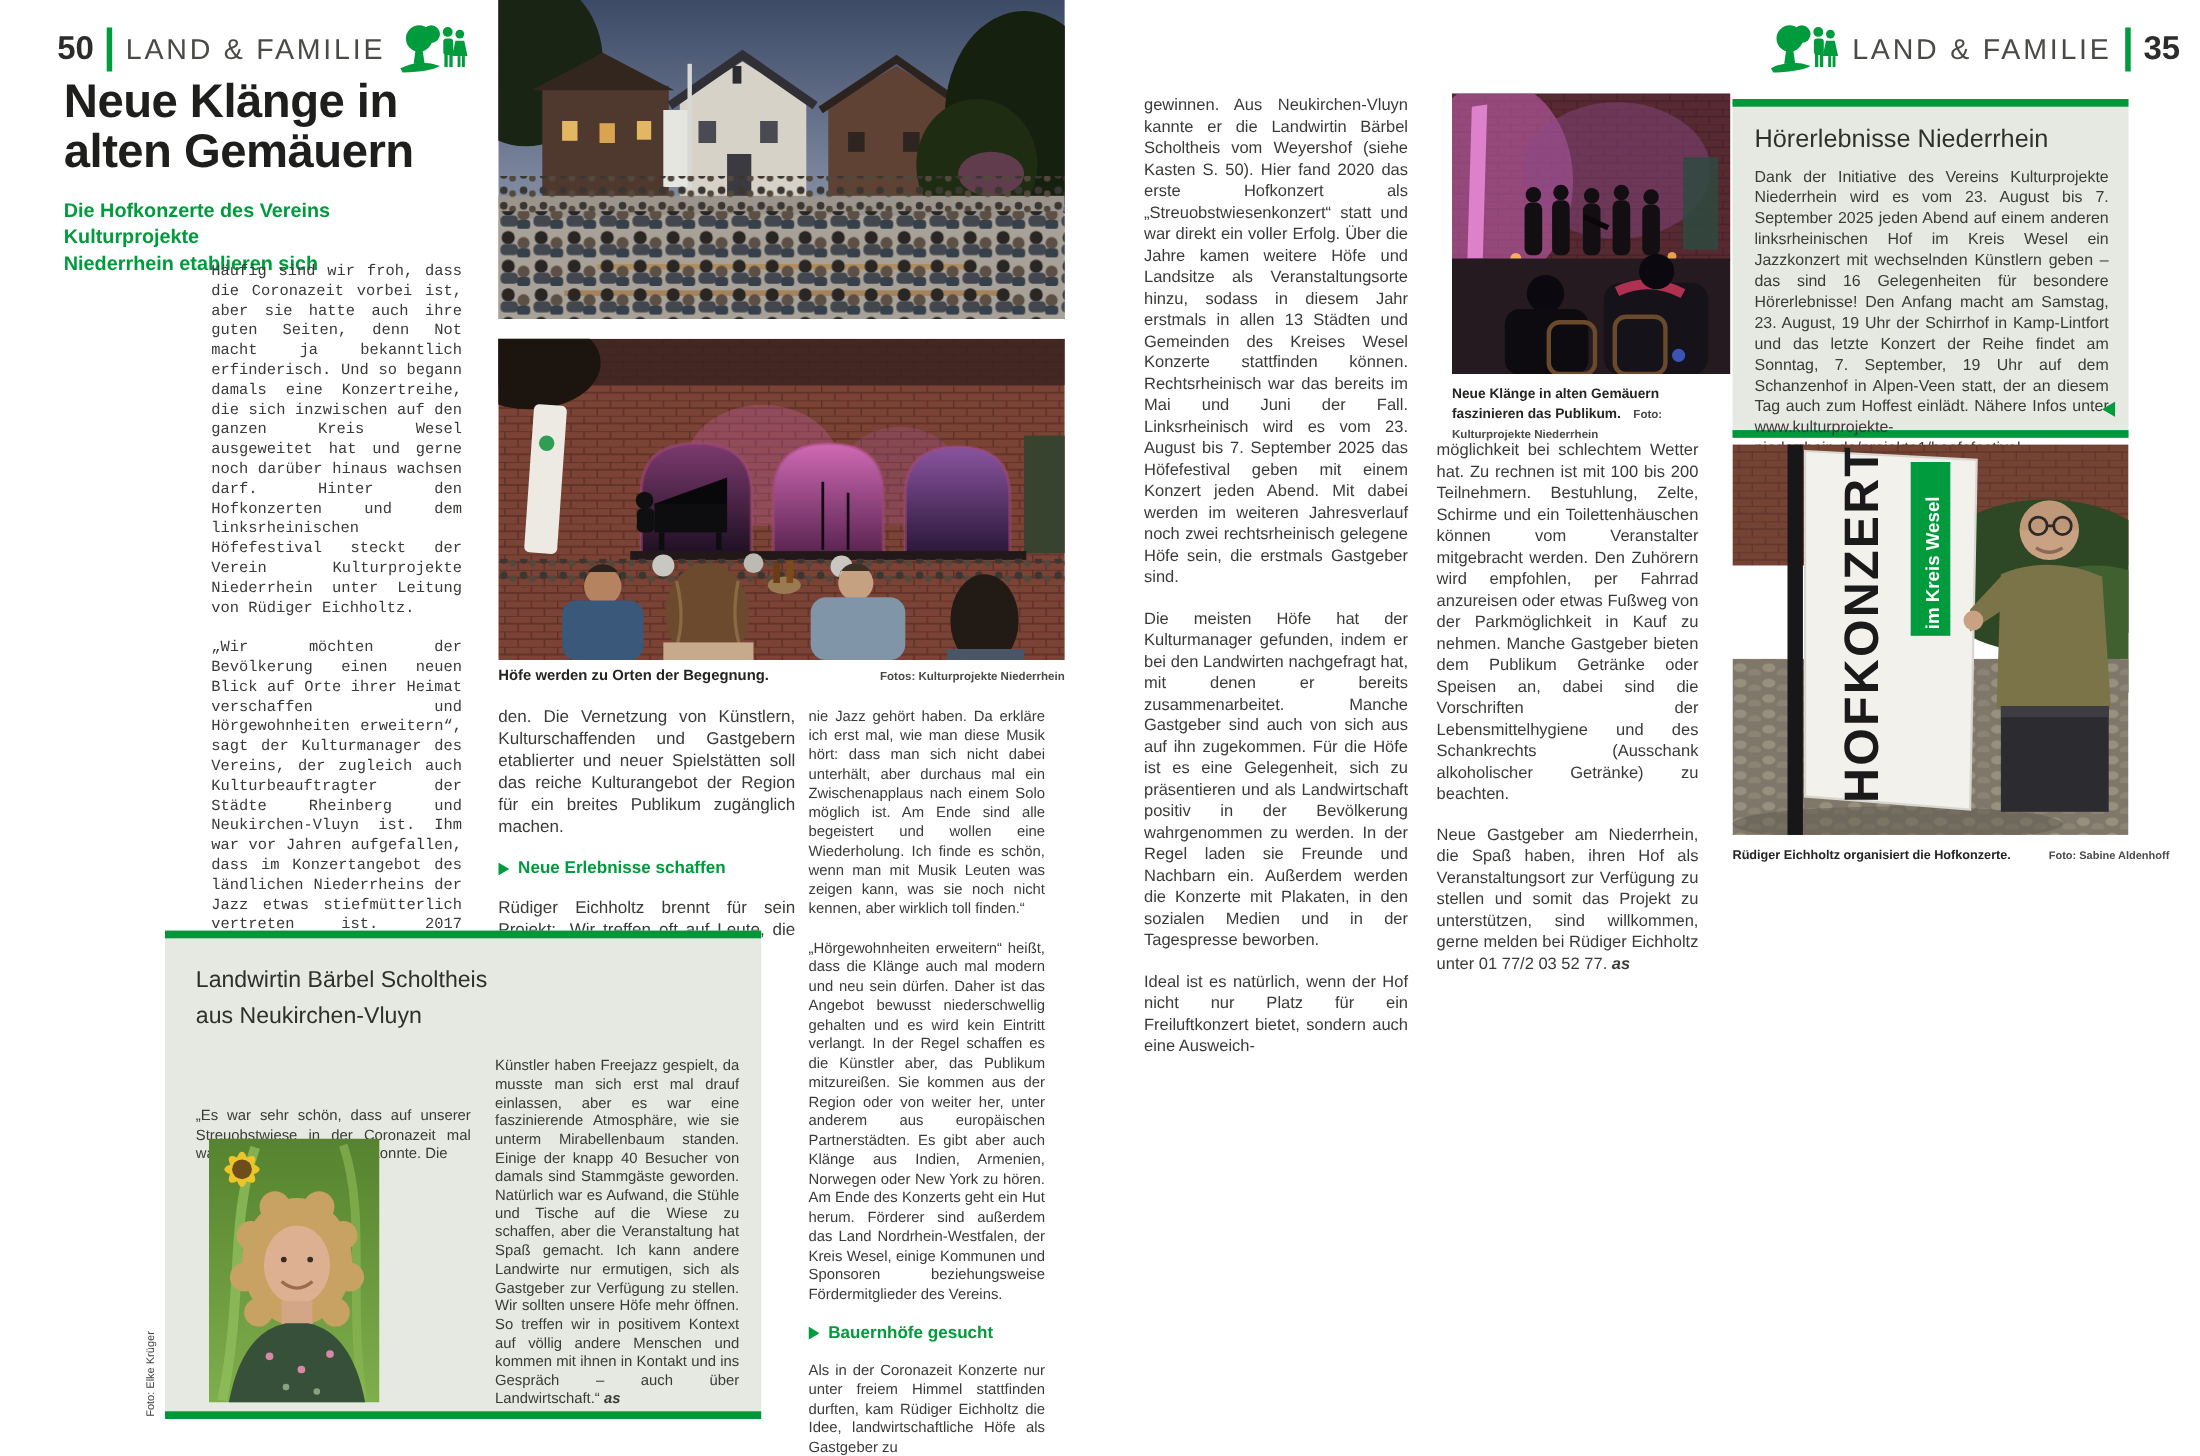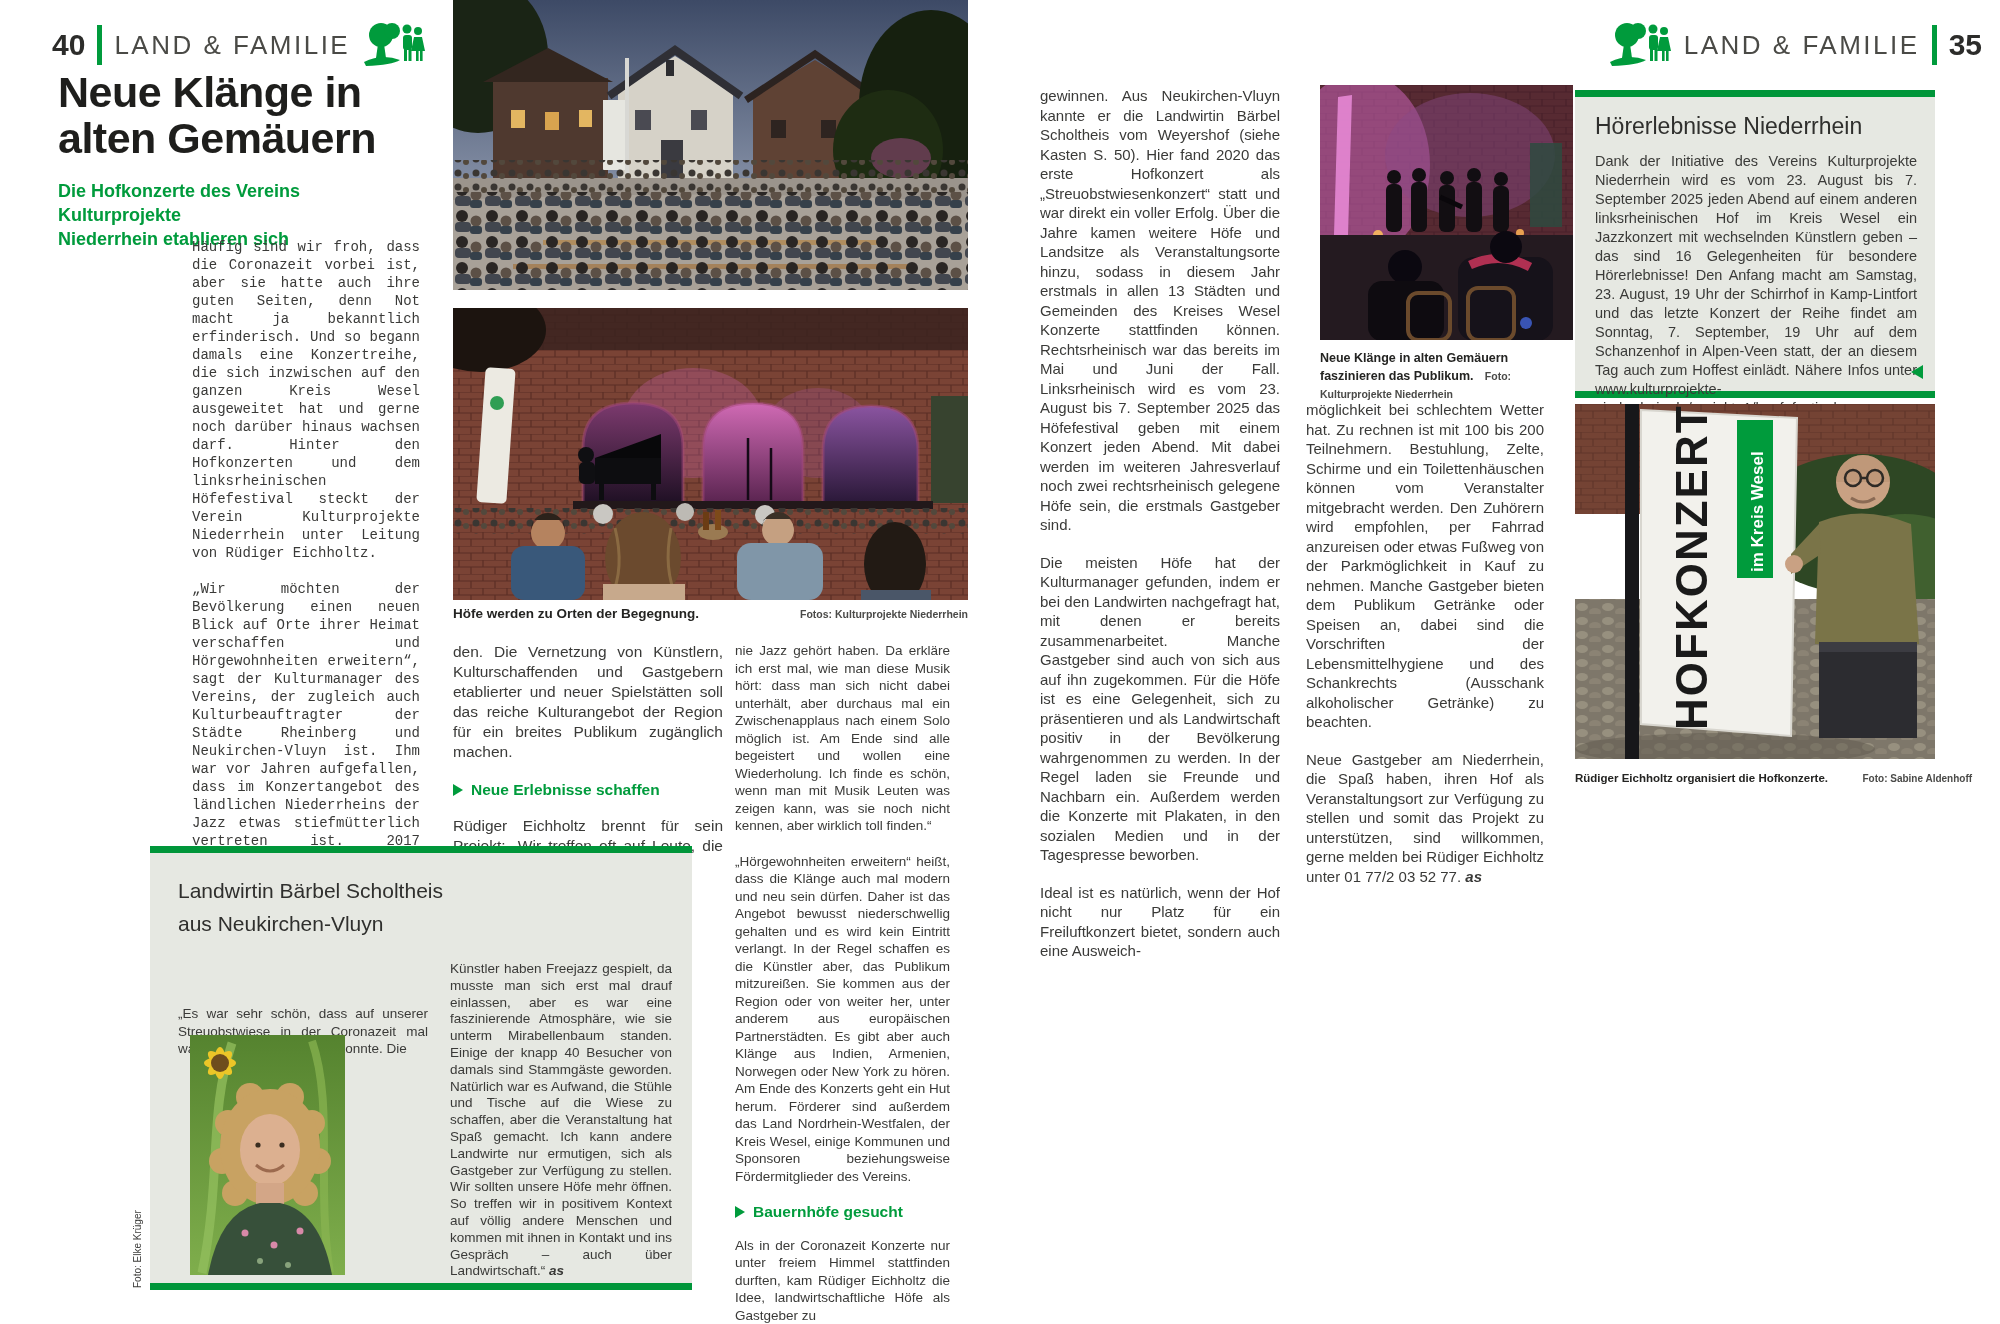--- a/index.html
+++ b/index.html
@@ -49,21 +49,21 @@
   .festbox-title{font-size:23px;color:#2f2f2d;margin:0 0 12px;}
   .festbox-body{font-size:14.5px;line-height:19px;text-align:justify;}
   svg{display:block;}
 </style>
 </head>
 <body>
 
 <div id="spread">
 
   <div class="abs hdr" style="left:52px;top:20px;">
-    <span class="pno">40</span>
+    <span class="pno">50</span>
     <span class="bar"></span>
     <span class="sec">LAND &amp; FAMILIE</span>
     <span>
       <svg width="64" height="50" viewBox="0 0 64 50">
         <g fill="#009b3c">
           <circle cx="19" cy="15" r="12"></circle>
             <circle cx="30" cy="11" r="8"></circle>
           <path d="M16,24 h6 l2,14 h-10 z"></path>
           <path d="M2,42 Q20,33 38,40 Q30,45 4,46 Z"></path>
           <circle cx="45" cy="9" r="4.5"></circle>

